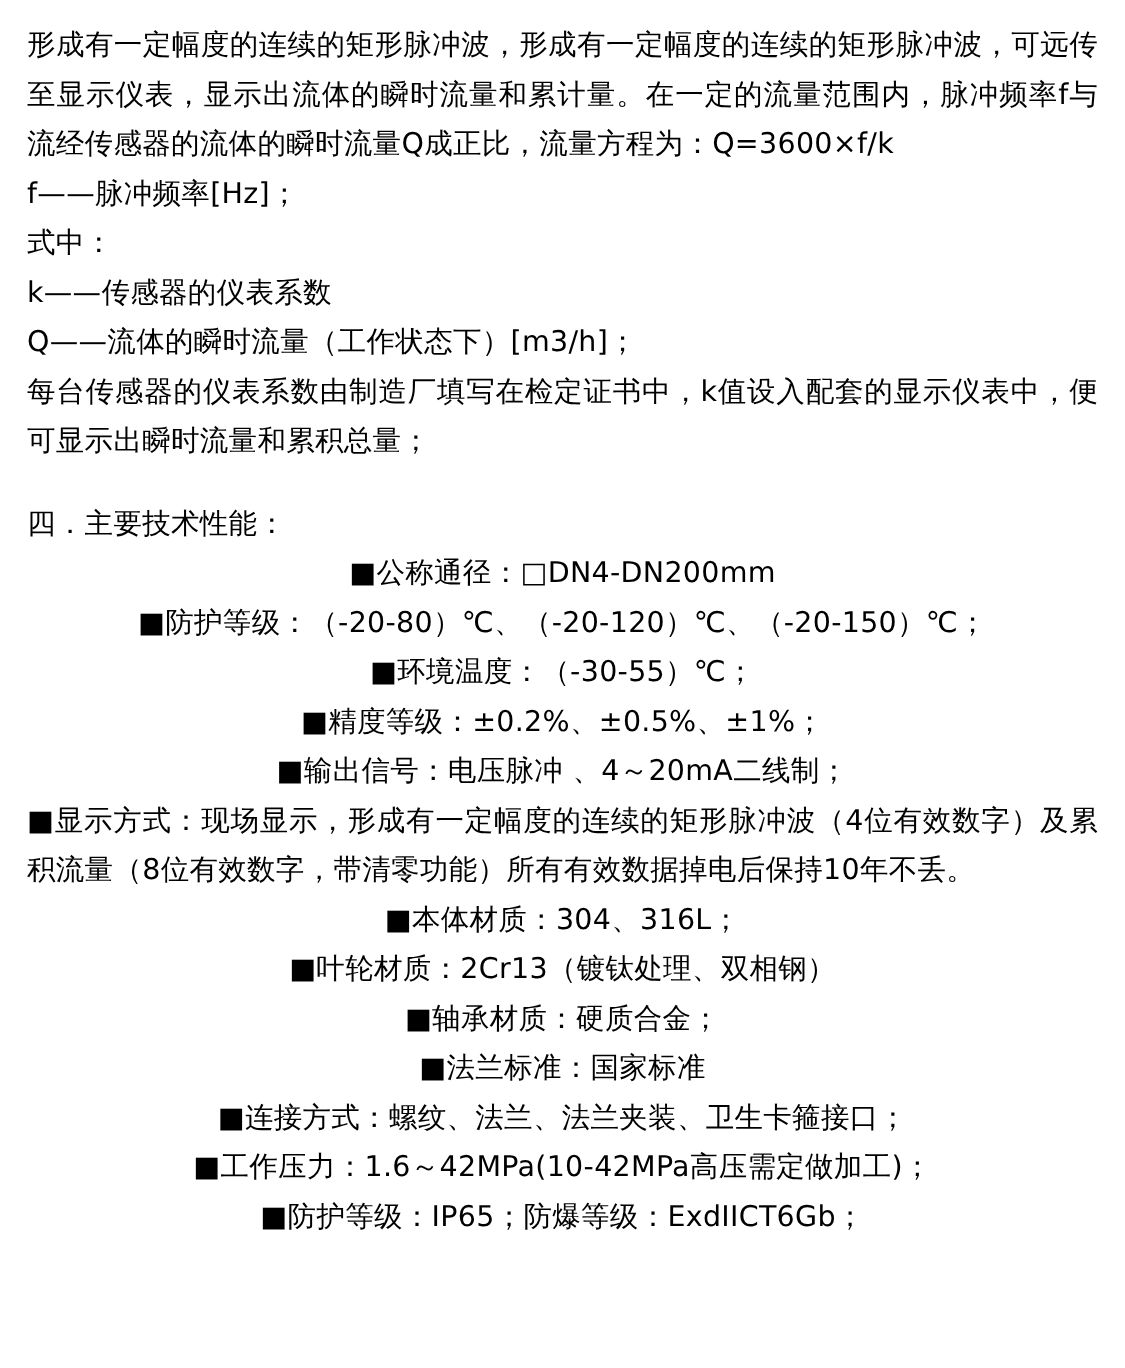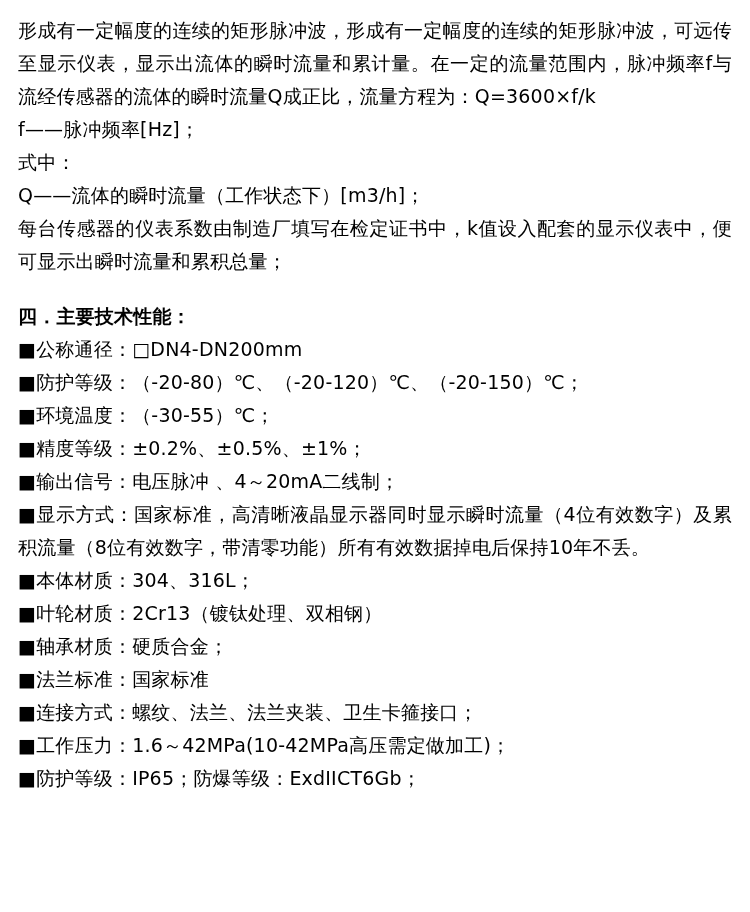--- a/index.html
+++ b/index.html
@@ -36,68 +36,69 @@
     letter-spacing: 0.2px;
   }
   .spacer {
     height: 22px;
   }
   .section-title {
     font-size: 19px;
     line-height: 33px;
     margin: 0;
     letter-spacing: 0.2px;
-    font-weight: bold;
   }
   .bullet-line {
     font-size: 19px;
     line-height: 33px;
     margin: 0;
     letter-spacing: 0.2px;
     white-space: pre-wrap;
+    text-align: center;
   }
   .wrap-line {
     font-size: 19px;
     line-height: 33px;
     margin: 0;
     letter-spacing: 0.2px;
     text-align: justify;
     text-justify: inter-ideograph;
   }
 </style>
 </head>
 <body>
 
 <div class="page">
 
   <p class="para">形成有一定幅度的连续的矩形脉冲波，形成有一定幅度的连续的矩形脉冲波，可远传至显示仪表，显示出流体的瞬时流量和累计量。在一定的流量范围内，脉冲频率f与流经传感器的流体的瞬时流量Q成正比，流量方程为：Q=3600×f/k</p>
 
   <p class="line">f——脉冲频率[Hz]；</p>
 
   <p class="line">式中：</p>
+  <p class="line">k——传感器的仪表系数</p>
   <p class="line">Q——流体的瞬时流量（工作状态下）[m3/h]；</p>
 
   <p class="wrap-line">每台传感器的仪表系数由制造厂填写在检定证书中，k值设入配套的显示仪表中，便可显示出瞬时流量和累积总量；</p>
 
   <div class="spacer"></div>
 
   <p class="section-title">四．主要技术性能：</p>
 
   <p class="bullet-line"><span>■</span><span>公称通径：</span><span>□DN4-DN200mm</span></p>
 
   <p class="bullet-line"><span>■</span><span>防护等级：</span><span>（-20-80）℃、（-20-120）℃、（-20-150）℃；</span></p>
 
   <p class="bullet-line"><span>■</span><span>环境温度：</span><span>（-30-55）℃；</span></p>
 
   <p class="bullet-line"><span>■</span><span>精度等级：</span><span>±0.2%、±0.5%、±1%；</span></p>
 
   <p class="bullet-line"><span>■</span><span>输出信号：</span><span>电压脉冲 、4～20mA二线制；</span></p>
 
 
-  <p class="wrap-line"><span>■</span><span>显示方式：</span><span>国家标准，高清晰液晶显示器同时显示瞬时流量（4位有效数字）及累积流量（8位有效数字，带清零功能）所有有效数据掉电后保持10年不丢。</span></p>
+  <p class="wrap-line"><span>■</span><span>显示方式：</span><span>现场显示，形成有一定幅度的连续的矩形脉冲波（4位有效数字）及累积流量（8位有效数字，带清零功能）所有有效数据掉电后保持10年不丢。</span></p>
 
   <p class="bullet-line"><span>■</span><span>本体材质：</span><span>304、316L；</span></p>
 
   <p class="bullet-line"><span>■</span><span>叶轮材质：</span><span>2Cr13（镀钛处理、双相钢）</span></p>
 
   <p class="bullet-line"><span>■</span><span>轴承材质：</span><span>硬质合金；</span></p>
 
   <p class="bullet-line"><span>■</span><span>法兰标准：</span><span>国家标准</span></p>
 
   <p class="bullet-line"><span>■</span><span>连接方式：</span><span>螺纹、法兰、法兰夹装、卫生卡箍接口；</span></p>

